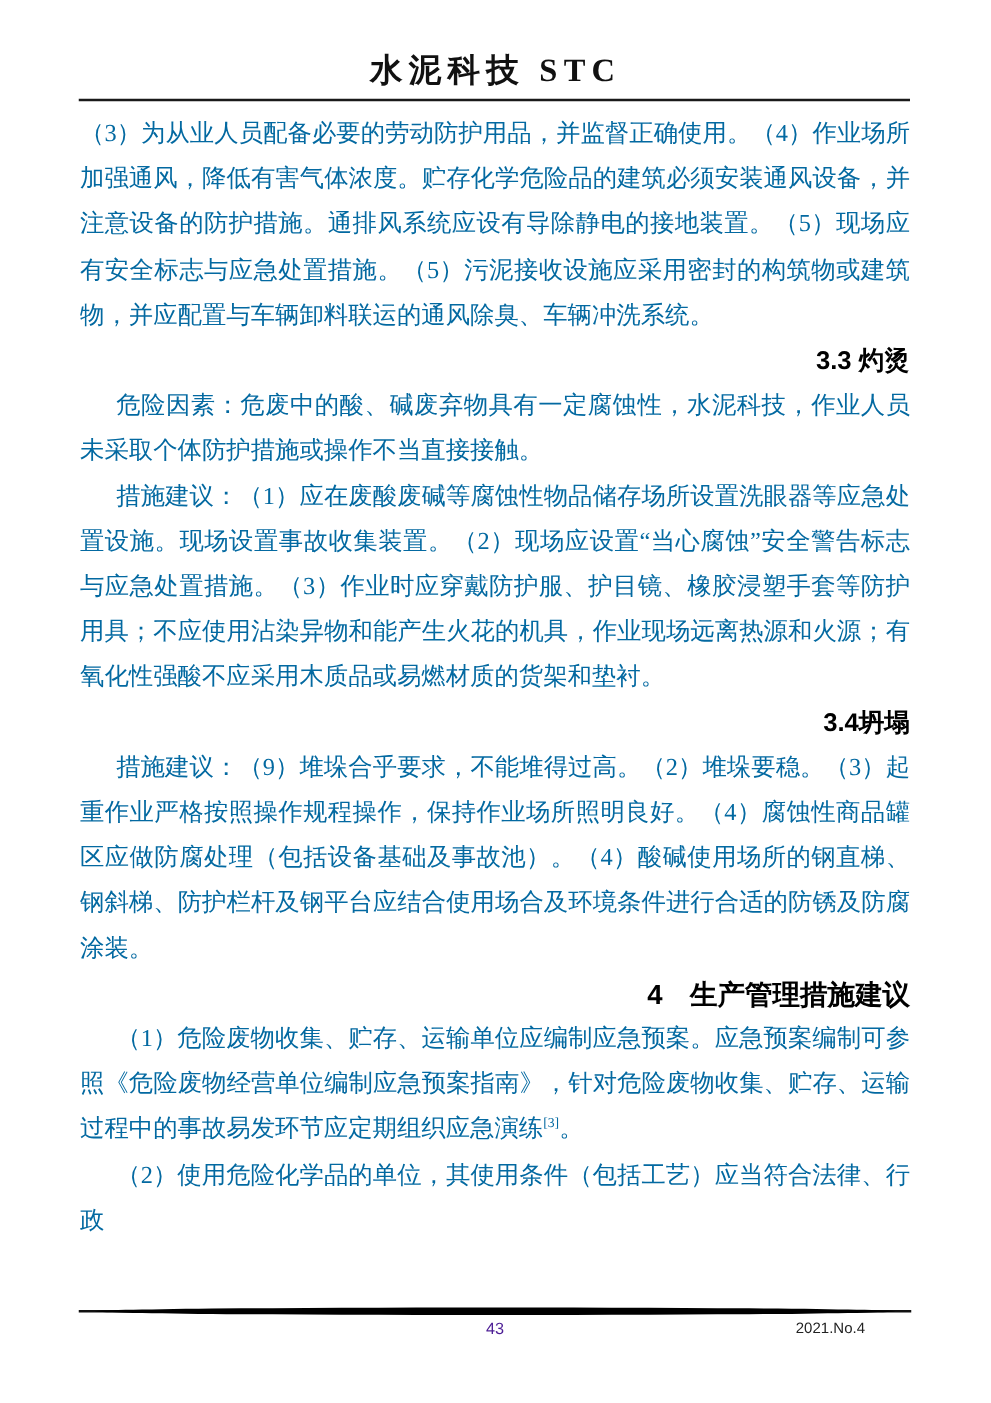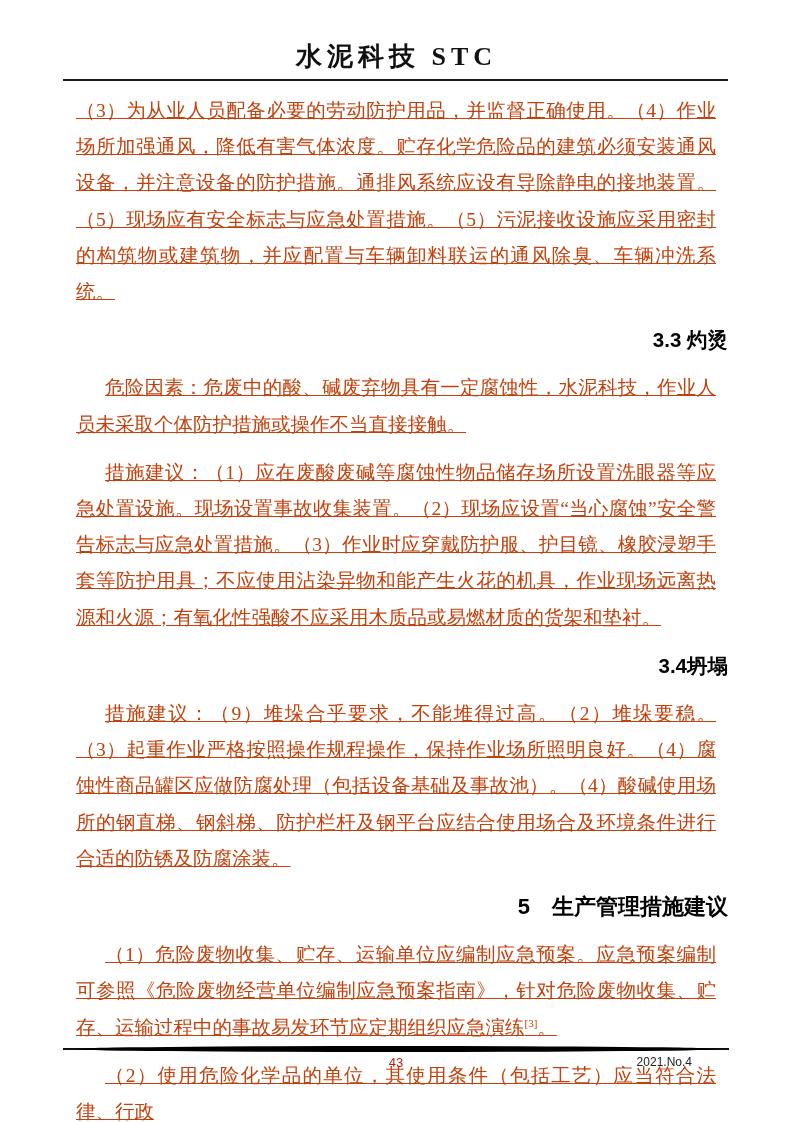--- a/index.html
+++ b/index.html
@@ -31,25 +31,24 @@
     margin: 7px 65px 0 63px;
     border-top: 2.5px solid #1a1a1a;
   }
   
   .content {
     margin: 9px 65px 0 64px;
     text-align: justify;
     text-justify: inter-ideograph;
   }
   .body-para {
-    margin: 12px;
+    margin: 0;
     font-size: 19.5px;
     line-height: 36.2px;
-    color: #c2410c;
-    text-decoration: underline;
+    color: #0369a1;
   }
   .body-para.indent {
     text-indent: 29px;
   }
   .section-heading {
     margin: 0;
     font-family: "Liberation Sans", "DejaVu Sans", sans-serif;
     font-weight: bold;
     font-size: 20.5px;
     line-height: 36.2px;
@@ -96,21 +95,21 @@
     width: 664px;
     height: 18px;
     font-family: "Liberation Sans", "DejaVu Sans", sans-serif;
   }
   .page-number {
     position: absolute;
     left: 0;
     right: 0;
     text-align: center;
     font-size: 13px;
-    color: #b91c1c;
+    color: #4c1d95;
   }
   .issue-label {
     position: absolute;
     right: 36px;
     top: 0;
     font-size: 12px;
     color: #222;
   }
 </style>
 </head>
@@ -131,21 +130,21 @@
 
     <p class="body-para indent">危险因素：危废中的酸、碱废弃物具有一定腐蚀性，水泥科技，作业人员未采取个体防护措施或操作不当直接接触。</p>
 
     <p class="body-para indent">措施建议：（1）应在废酸废碱等腐蚀性物品储存场所设置洗眼器等应急处置设施。现场设置事故收集装置。（2）现场应设置“当心腐蚀”安全警告标志与应急处置措施。（3）作业时应穿戴防护服、护目镜、橡胶浸塑手套等防护用具；不应使用沾染异物和能产生火花的机具，作业现场远离热源和火源；有氧化性强酸不应采用木质品或易燃材质的货架和垫衬。</p>
 
     <h2 class="section-heading">3.4坍塌</h2>
 
 
     <p class="body-para indent">措施建议：（9）堆垛合乎要求，不能堆得过高。（2）堆垛要稳。（3）起重作业严格按照操作规程操作，保持作业场所照明良好。（4）腐蚀性商品罐区应做防腐处理（包括设备基础及事故池）。（4）酸碱使用场所的钢直梯、钢斜梯、防护栏杆及钢平台应结合使用场合及环境条件进行合适的防锈及防腐涂装。</p>
 
-    <h2 class="section-heading chapter">5　生产管理措施建议</h2>
+    <h2 class="section-heading chapter">4　生产管理措施建议</h2>
 
     <p class="body-para indent"><span>（1）危险废物收集、贮存、运输单位应编制应急预案。应急预案编制可参照《危险废物经营单位编制应急预案指南》，针对危险废物收集、贮存、运输过程中的事故易发环节应定期组织应急演练</span><sup class="ref-sup">[3]</sup><span>。</span></p>
 
     <p class="body-para indent">（2）使用危险化学品的单位，其使用条件（包括工艺）应当符合法律、行政</p>
 
   </main>
 
   <footer>
     <div class="footer-rule">
       <div class="base-line"></div>

